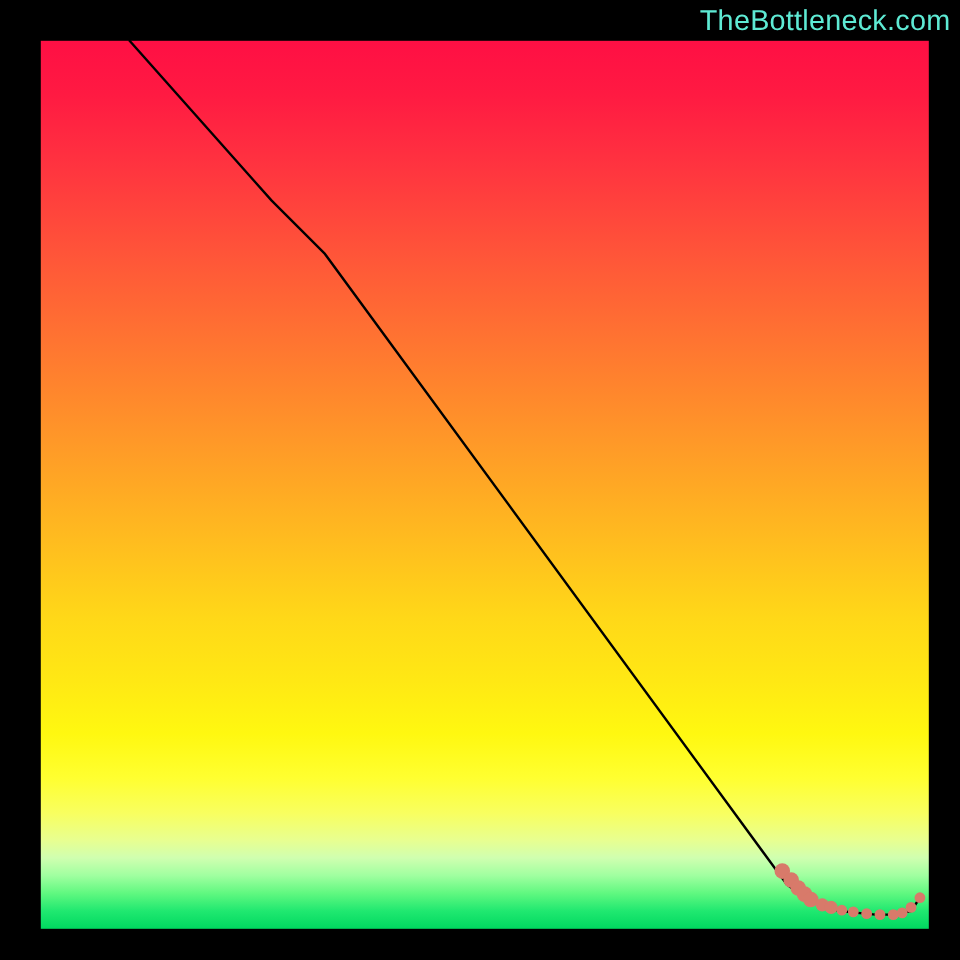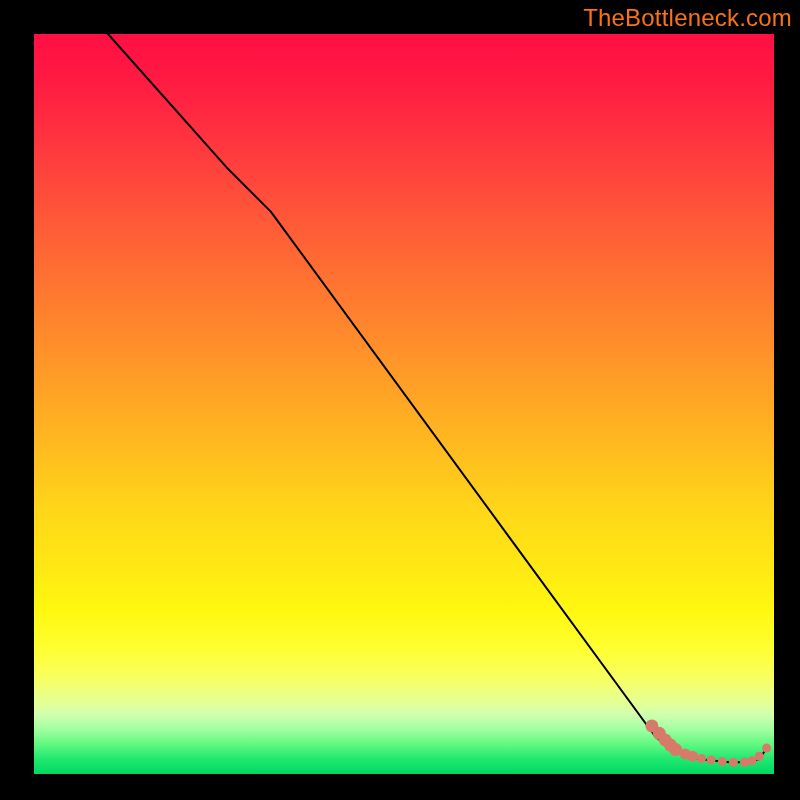--- a/index.html
+++ b/index.html
@@ -51,21 +51,21 @@
     left: 34px;
     top: 34px;
     width: 740px;
     height: 740px;
     overflow: visible;
   }
   .watermark {
     position: absolute;
     top: 4px;
     right: 8px;
-    color: #f97316;
+    color: #5eead4;
     font-size: 24px;
     font-weight: 400;
     letter-spacing: 0.2px;
     user-select: none;
   }
 </style>
 </head>
 <body>
 
 <div class="frame">

